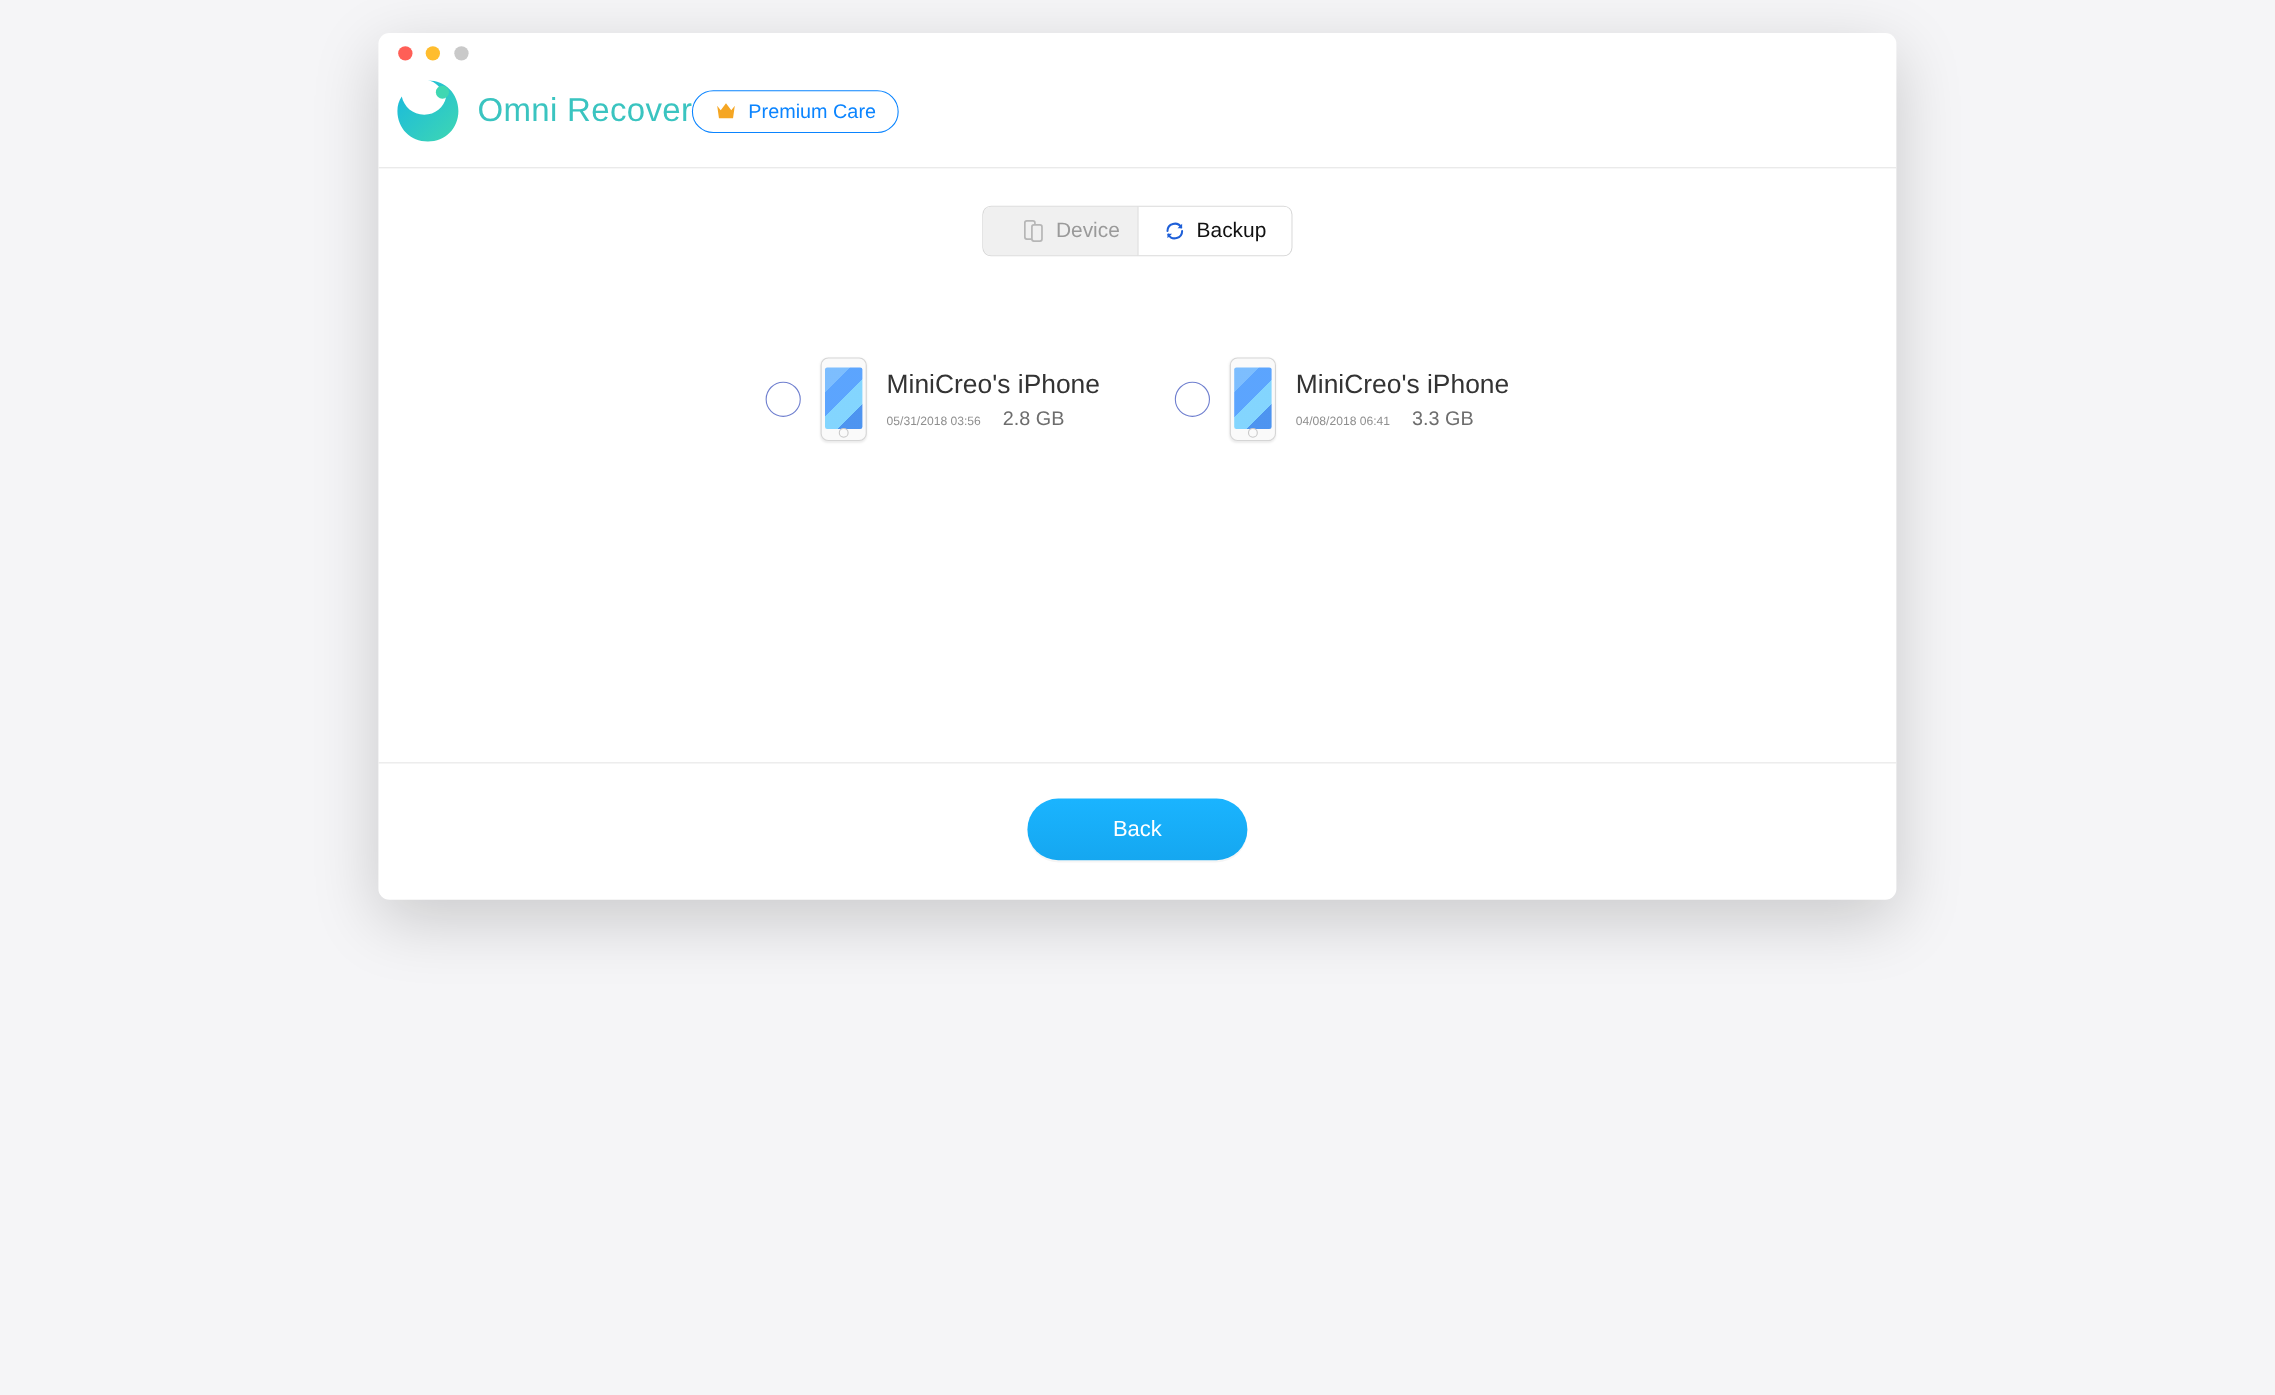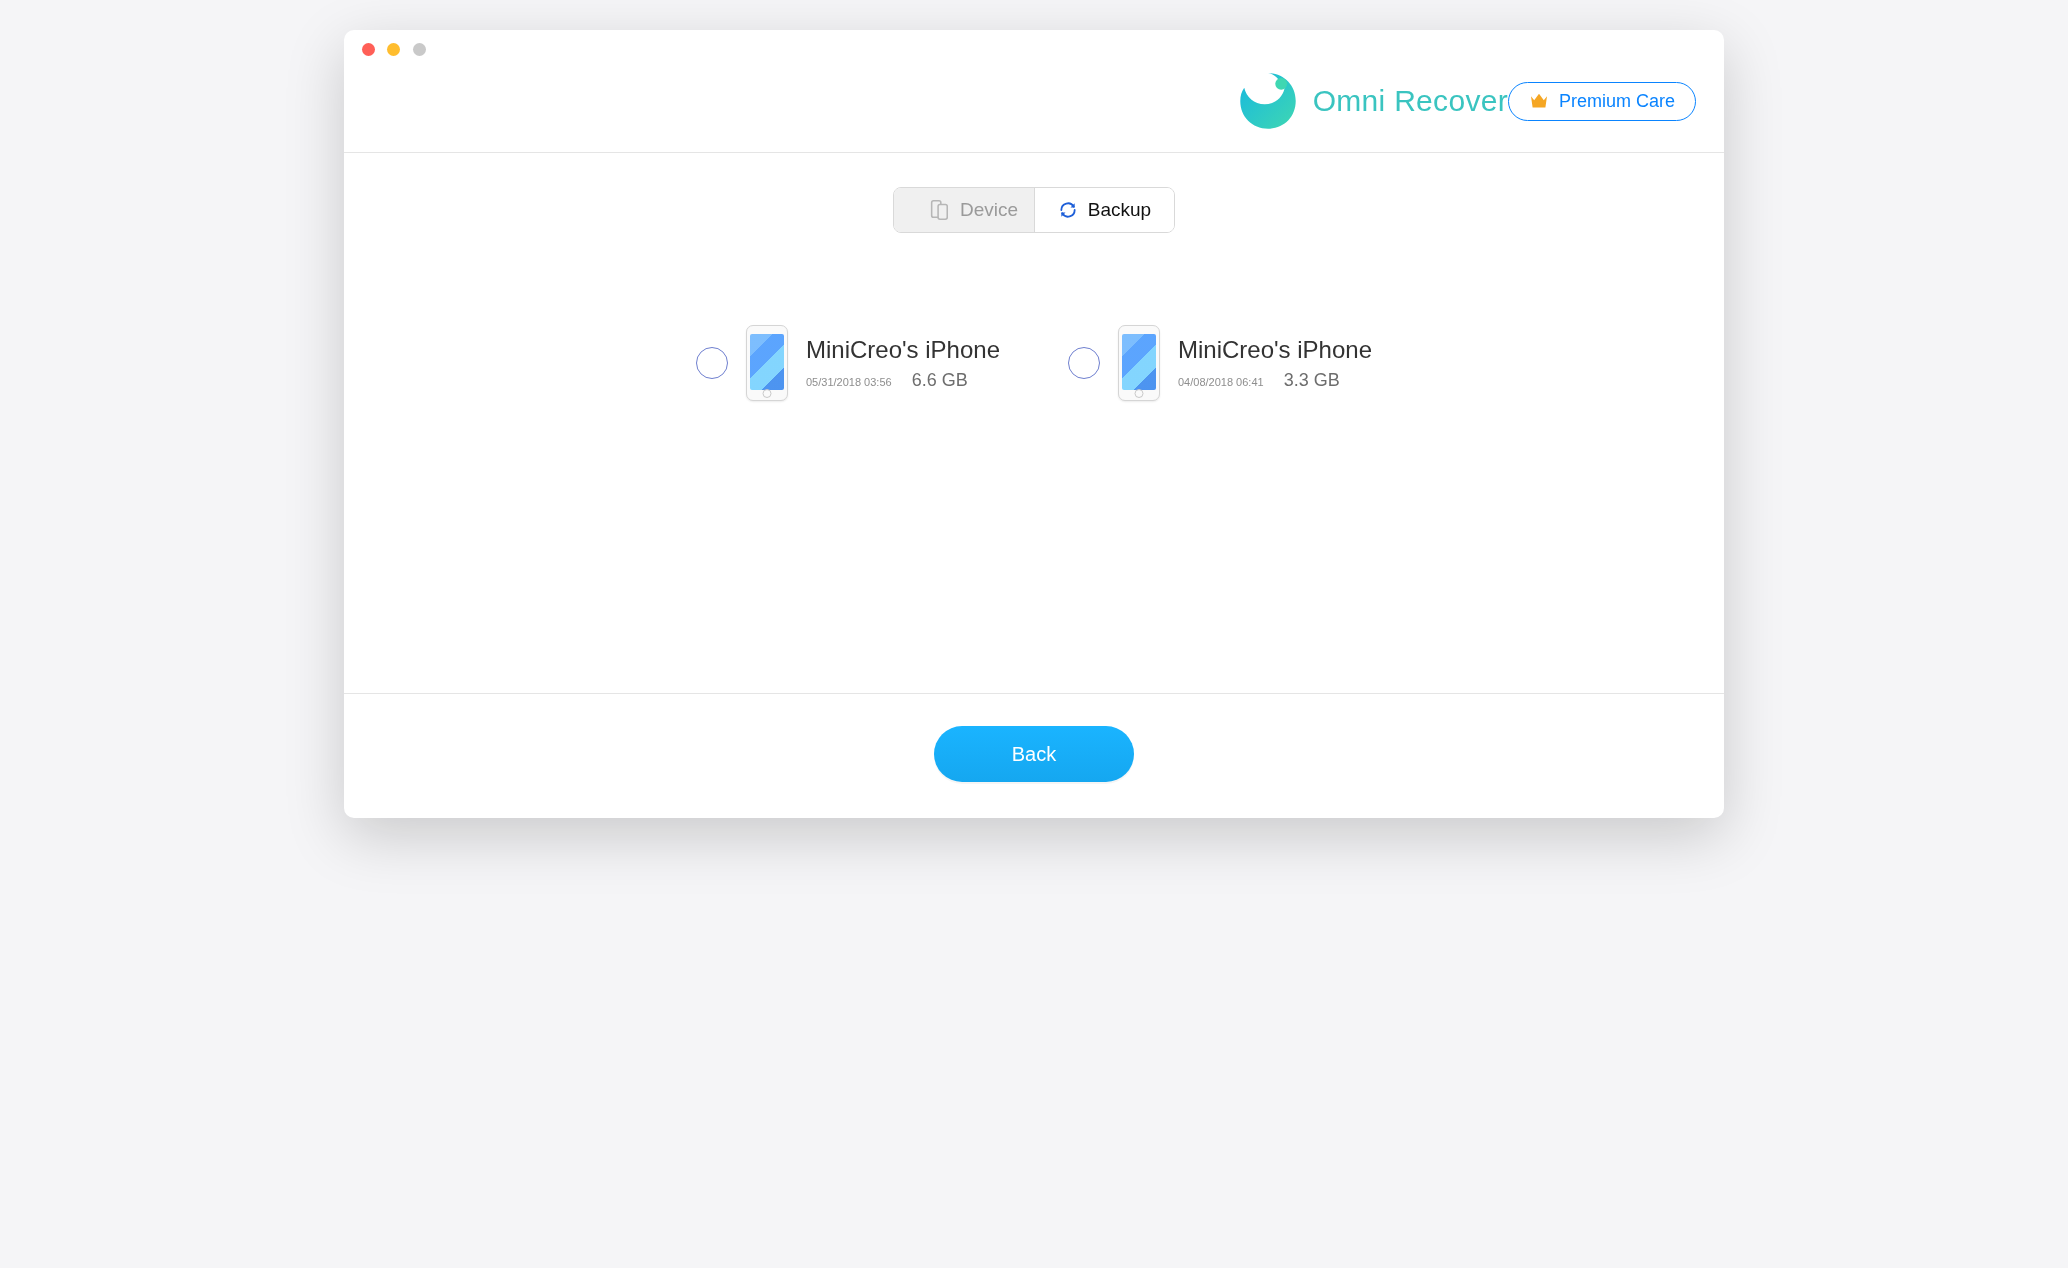--- a/index.html
+++ b/index.html
@@ -29,22 +29,22 @@
 
   
   .titlebar{height:22px;padding:12px 0 0 18px;}
   .dot{width:13px;height:13px;border-radius:50%;display:inline-block;margin-right:8px;}
   .dot.red{background:#ff5f57;}
   .dot.yellow{background:#ffbd2e;}
   .dot.green{background:#c9c9c9;}
 
   
   .header{
-    display:flex;align-items:center;justify-content:flex-end;
-    padding:4px 28px 18px 44px;border-bottom:1px solid var(--border);
+    display:flex;align-items:center;justify-content:flex-start;
+    padding:4px 28px 18px 12px;border-bottom:1px solid var(--border);
   }
   .brand{display:flex;align-items:center;gap:12px;}
   .brand-name{color:var(--teal);font-size:30px;font-weight:400;letter-spacing:.3px;}
   .premium{
     border:1.5px solid var(--blue);border-radius:999px;
     padding:8px 20px;display:flex;align-items:center;gap:10px;
     color:var(--blue);font-size:18px;cursor:pointer;background:#fff;
   }
   .crown{color:#f5a623;}
 
@@ -171,21 +171,21 @@
 
     <div class="backups">
 
       <div class="backup">
         <span class="radio"></span>
         <span class="phone"></span>
         <div class="b-text">
           <span class="b-name">MiniCreo's iPhone</span>
           <div class="b-meta">
             <span class="b-date">05/31/2018 03:56</span>
-            <span class="b-size">6.6 GB</span>
+            <span class="b-size">2.8 GB</span>
           </div>
         </div>
       </div>
 
       <div class="backup">
         <span class="radio"></span>
         <span class="phone"></span>
         <div class="b-text">
           <span class="b-name">MiniCreo's iPhone</span>
           <div class="b-meta">

